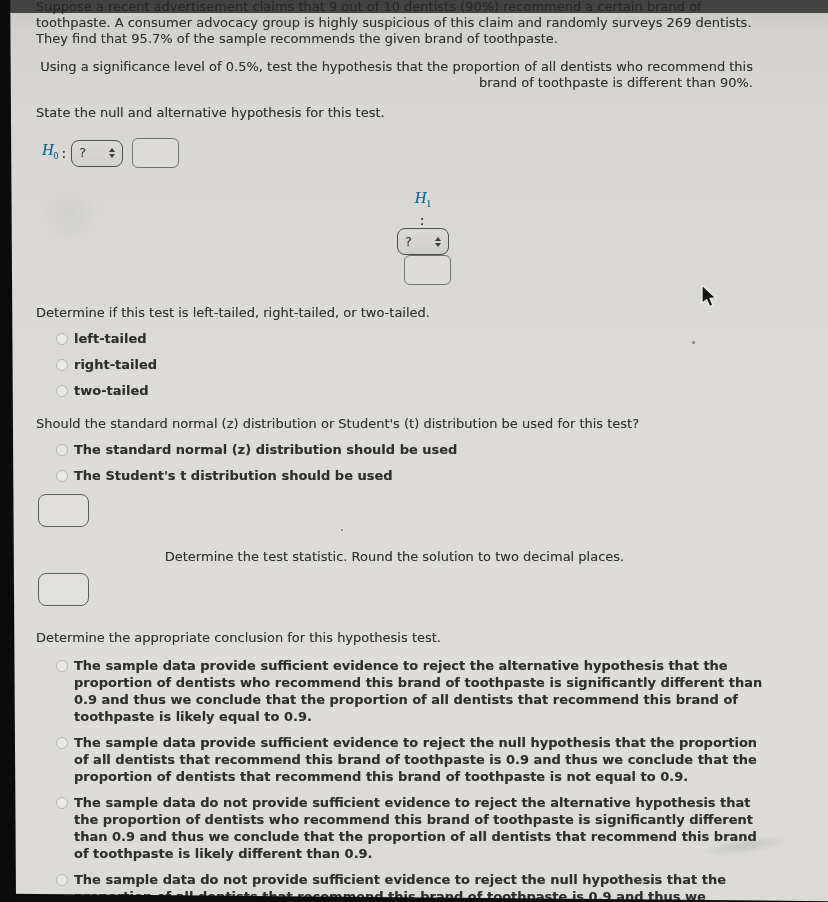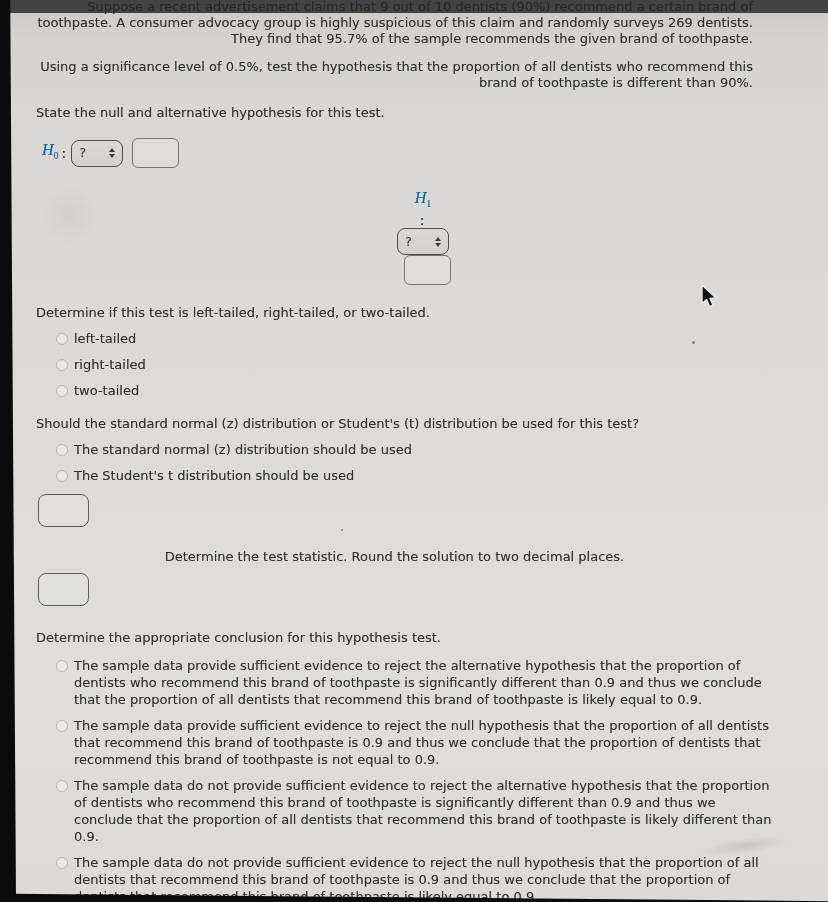--- a/index.html
+++ b/index.html
@@ -37,21 +37,21 @@
   .speck-1 { left: 692px; top: 341px; }
   .speck-2 { left: 341px; top: 529px; width: 2px; height: 2px; }
 
   .content {
     position: relative; z-index: 10;
     padding: 0 24px 0 36px;
     font-size: 13px; line-height: 16px;
     text-shadow: 0 0 0.6px rgba(46,46,44,0.35);
   }
   .para { max-width: 717px; }
-  .intro { margin-top: -1px; text-align: right; }
+  .intro { margin-top: -1px; }
   .task  { margin-top: 12px; text-align: right; }
   .prompt { margin-top: 14px; }
 
   
   .hyp-row { display: flex; align-items: center; margin-left: 6px; }
   .hyp-row.h0 { margin-top: 17px; }
   .hyp-row.h1 { margin-top: 22px; flex-direction: column; }
   .hyp-label {
     font-family: Liberation Serif, serif;
     font-style: italic; font-size: 16px; color: #0369a1;
@@ -86,21 +86,21 @@
   
   .radio-row {
     display: flex; align-items: flex-start; margin-top: 10px; margin-left: 20px;
     cursor: default;
   }
   .radio {
     flex: 0 0 auto; width: 12px; height: 12px; border-radius: 50%;
     border: 1.5px solid #b6b5b1; background: rgba(245,245,242,0.5);
     margin: 2px 6px 0 0;
   }
-  .radio-label { max-width: 700px; }
+  .radio-label { max-width: 700px; font-weight: bold; }
   .concl .radio-row { line-height: 17px; margin-top: 9px; }
   .concl .radio { margin-top: 3px; }
   .concl-first { margin-top: 11px !important; }
 
   
   .answer-box {
     display: block; width: 51px; height: 33px;
     border: 1.6px solid #5c5c59; border-radius: 8px;
     background: rgba(230,229,225,0.35); outline: none;
     font: inherit; padding: 0 6px; color: #2e2e2c;

